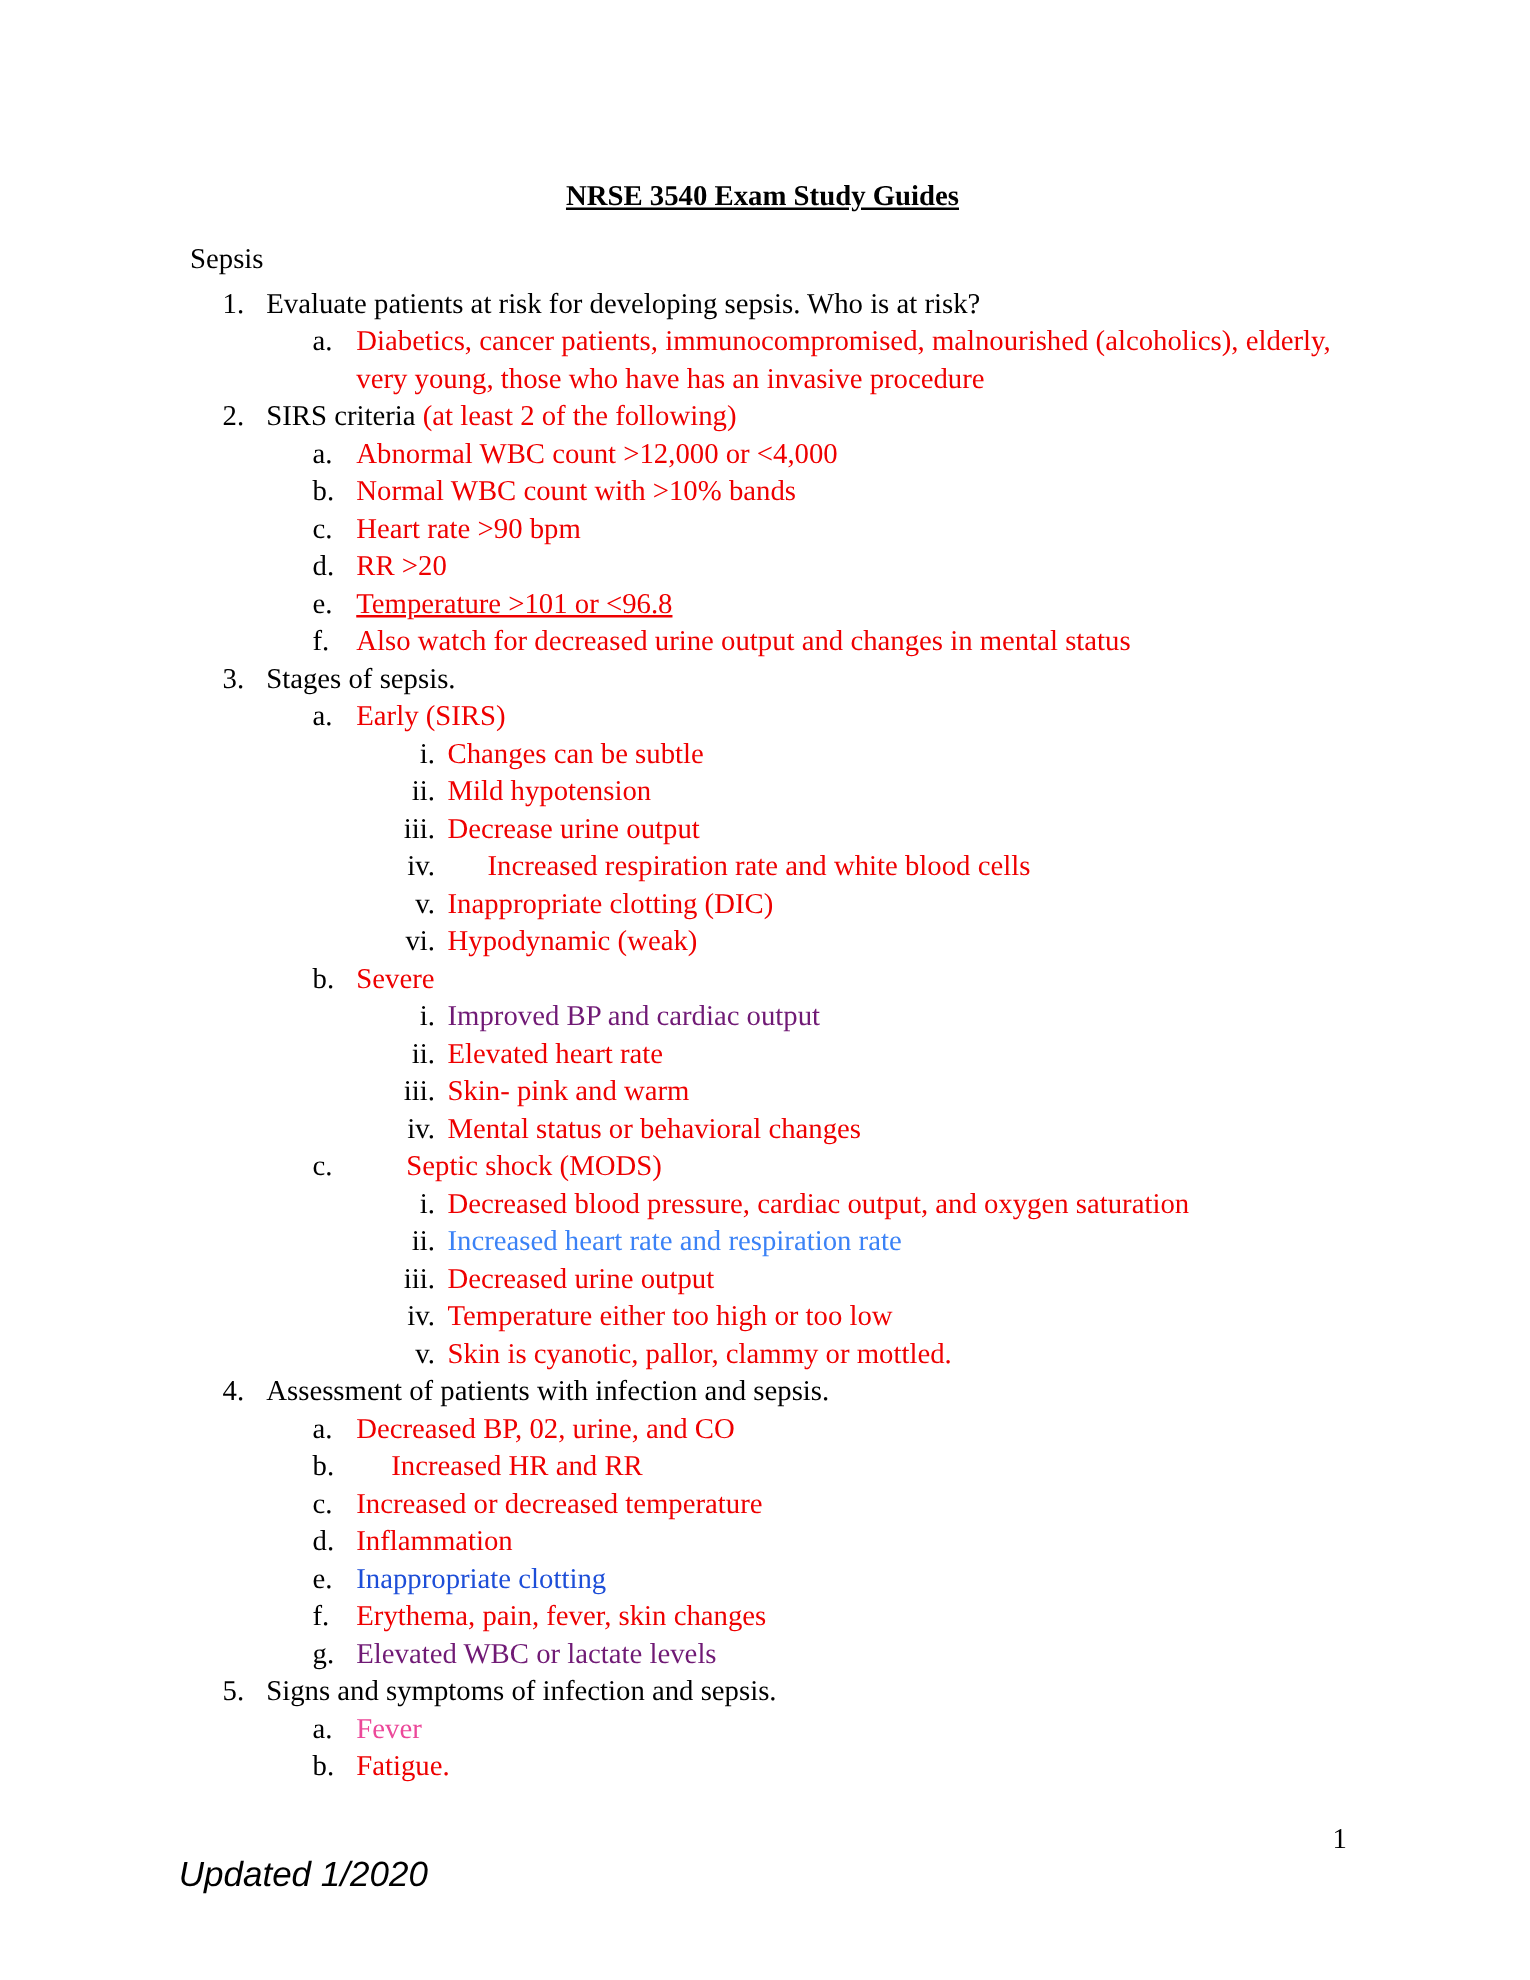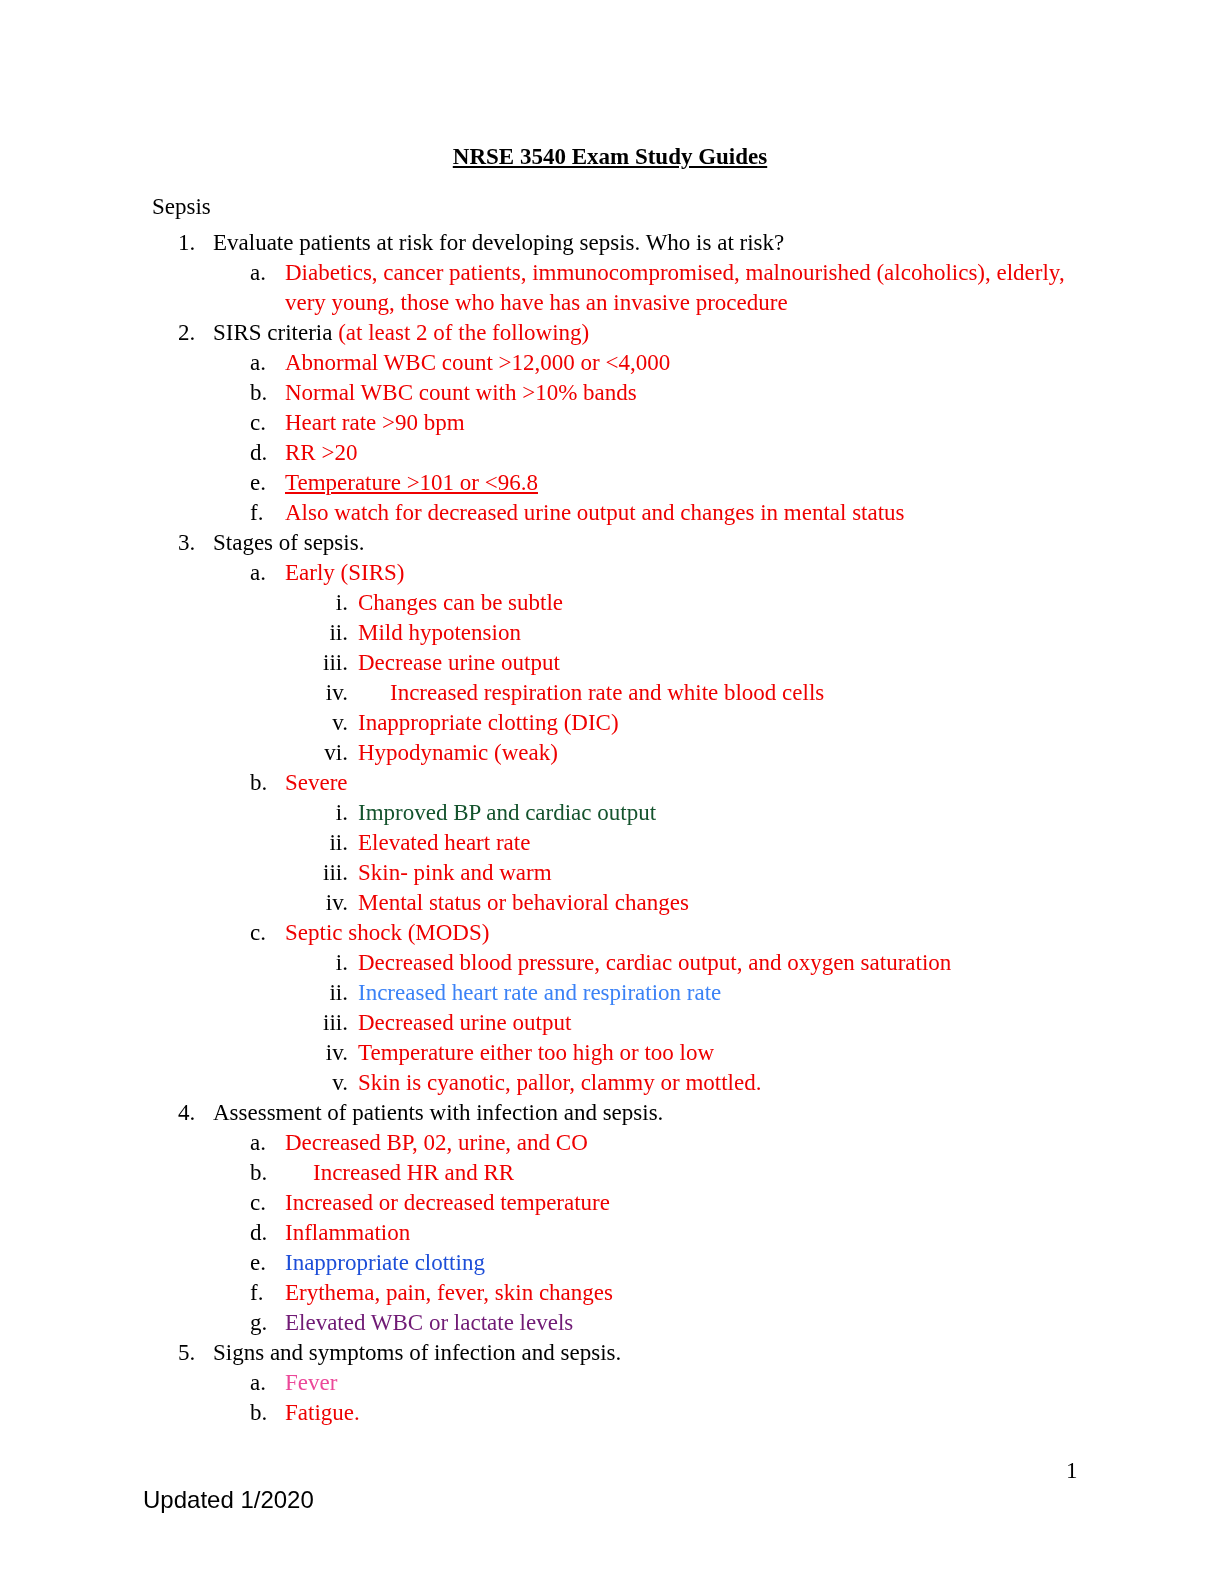--- a/index.html
+++ b/index.html
@@ -31,21 +31,21 @@
   .lvl2 .marker { width: 145px; padding-left: 110px; }
   .lvl3 .marker { width: 208px; text-align: right; }
   .row .text { flex: 1; }
   .lvl3 .text { padding-left: 10px; }
   .page-number {
     position: absolute; top: 1456px; left: 1066px; line-height: 30px;
   }
   .footer-note {
     position: absolute; top: 1486px; left: 143px;
     font-family: "Liberation Sans", "DejaVu Sans", sans-serif;
-    font-size: 24px; line-height: 28px;
+    font-size: 28px; line-height: 28px; font-style: italic;
   }
 </style>
 </head>
 <body>
 
 <div class="page">
   <div class="doc-title">NRSE 3540 Exam Study Guides</div>
   <div class="section-heading">Sepsis</div>
   <div class="outline">
       <div class="row lvl1">
@@ -115,37 +115,37 @@
       <div class="row lvl3">
         <span class="marker">vi.</span>
         <span class="text"><span style="color: rgb(238, 0, 0);">Hypodynamic (weak)</span></span>
       </div>
       <div class="row lvl2">
         <span class="marker">b.</span>
         <span class="text"><span style="color: rgb(238, 0, 0);">Severe</span></span>
       </div>
       <div class="row lvl3">
         <span class="marker">i.</span>
-        <span class="text"><span style="color: #14532d;">Improved BP and cardiac output</span></span>
+        <span class="text"><span style="color: #701a75;">Improved BP and cardiac output</span></span>
       </div>
       <div class="row lvl3">
         <span class="marker">ii.</span>
         <span class="text"><span style="color: rgb(238, 0, 0);">Elevated heart rate</span></span>
       </div>
       <div class="row lvl3">
         <span class="marker">iii.</span>
         <span class="text"><span style="color: rgb(238, 0, 0);">Skin- pink and warm</span></span>
       </div>
       <div class="row lvl3">
         <span class="marker">iv.</span>
         <span class="text"><span style="color: rgb(238, 0, 0);">Mental status or behavioral changes</span></span>
       </div>
       <div class="row lvl2">
         <span class="marker">c.</span>
-        <span class="text"><span style="color: rgb(238, 0, 0);">Septic shock (MODS)</span></span>
+        <span class="text"><span style="color: rgb(238, 0, 0); margin-left: 40px;">Septic shock (MODS)</span></span>
       </div>
       <div class="row lvl3">
         <span class="marker">i.</span>
         <span class="text"><span style="color: rgb(238, 0, 0);">Decreased blood pressure, cardiac output, and oxygen saturation</span></span>
       </div>
       <div class="row lvl3">
         <span class="marker">ii.</span>
         <span class="text"><span style="color: #3b82f6;">Increased heart rate and respiration rate</span></span>
       </div>
       <div class="row lvl3">

